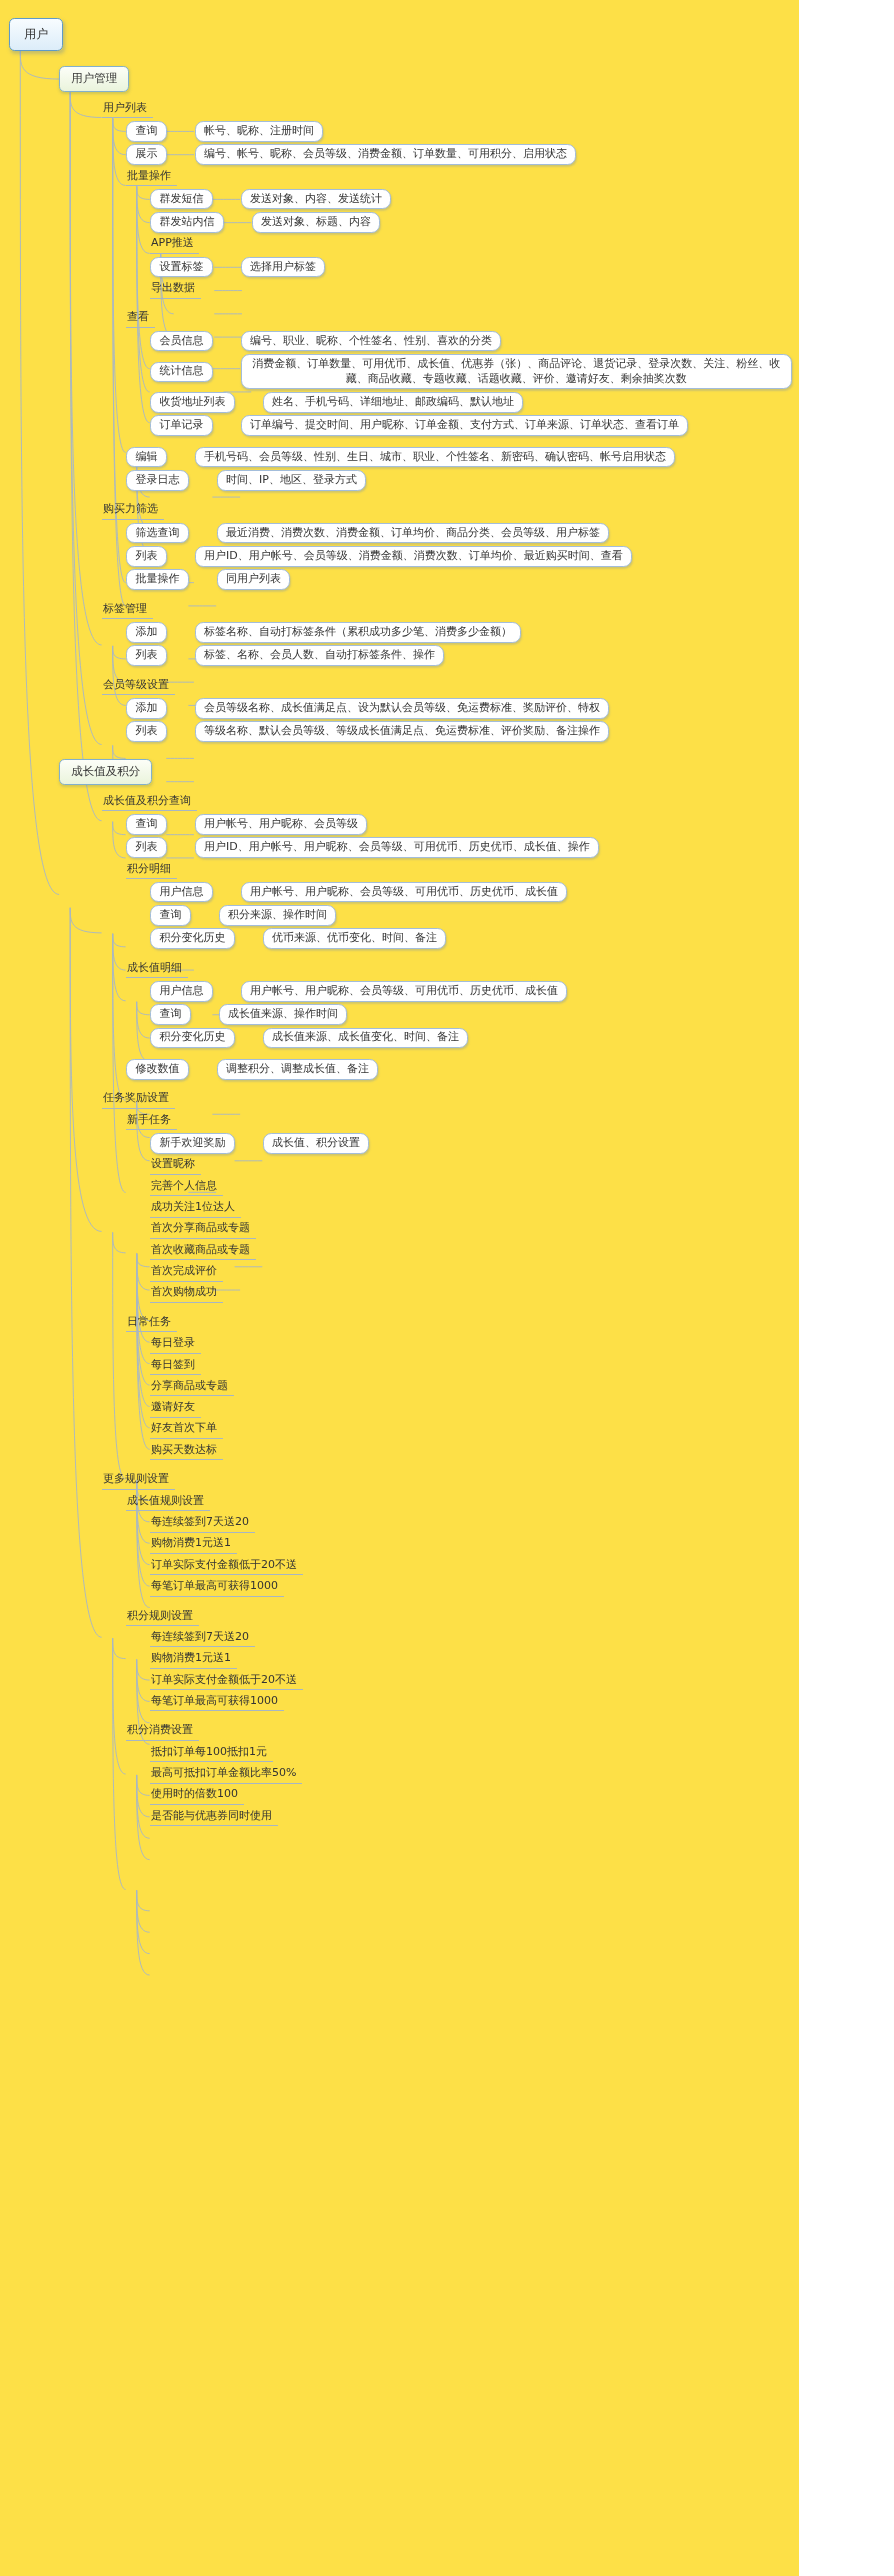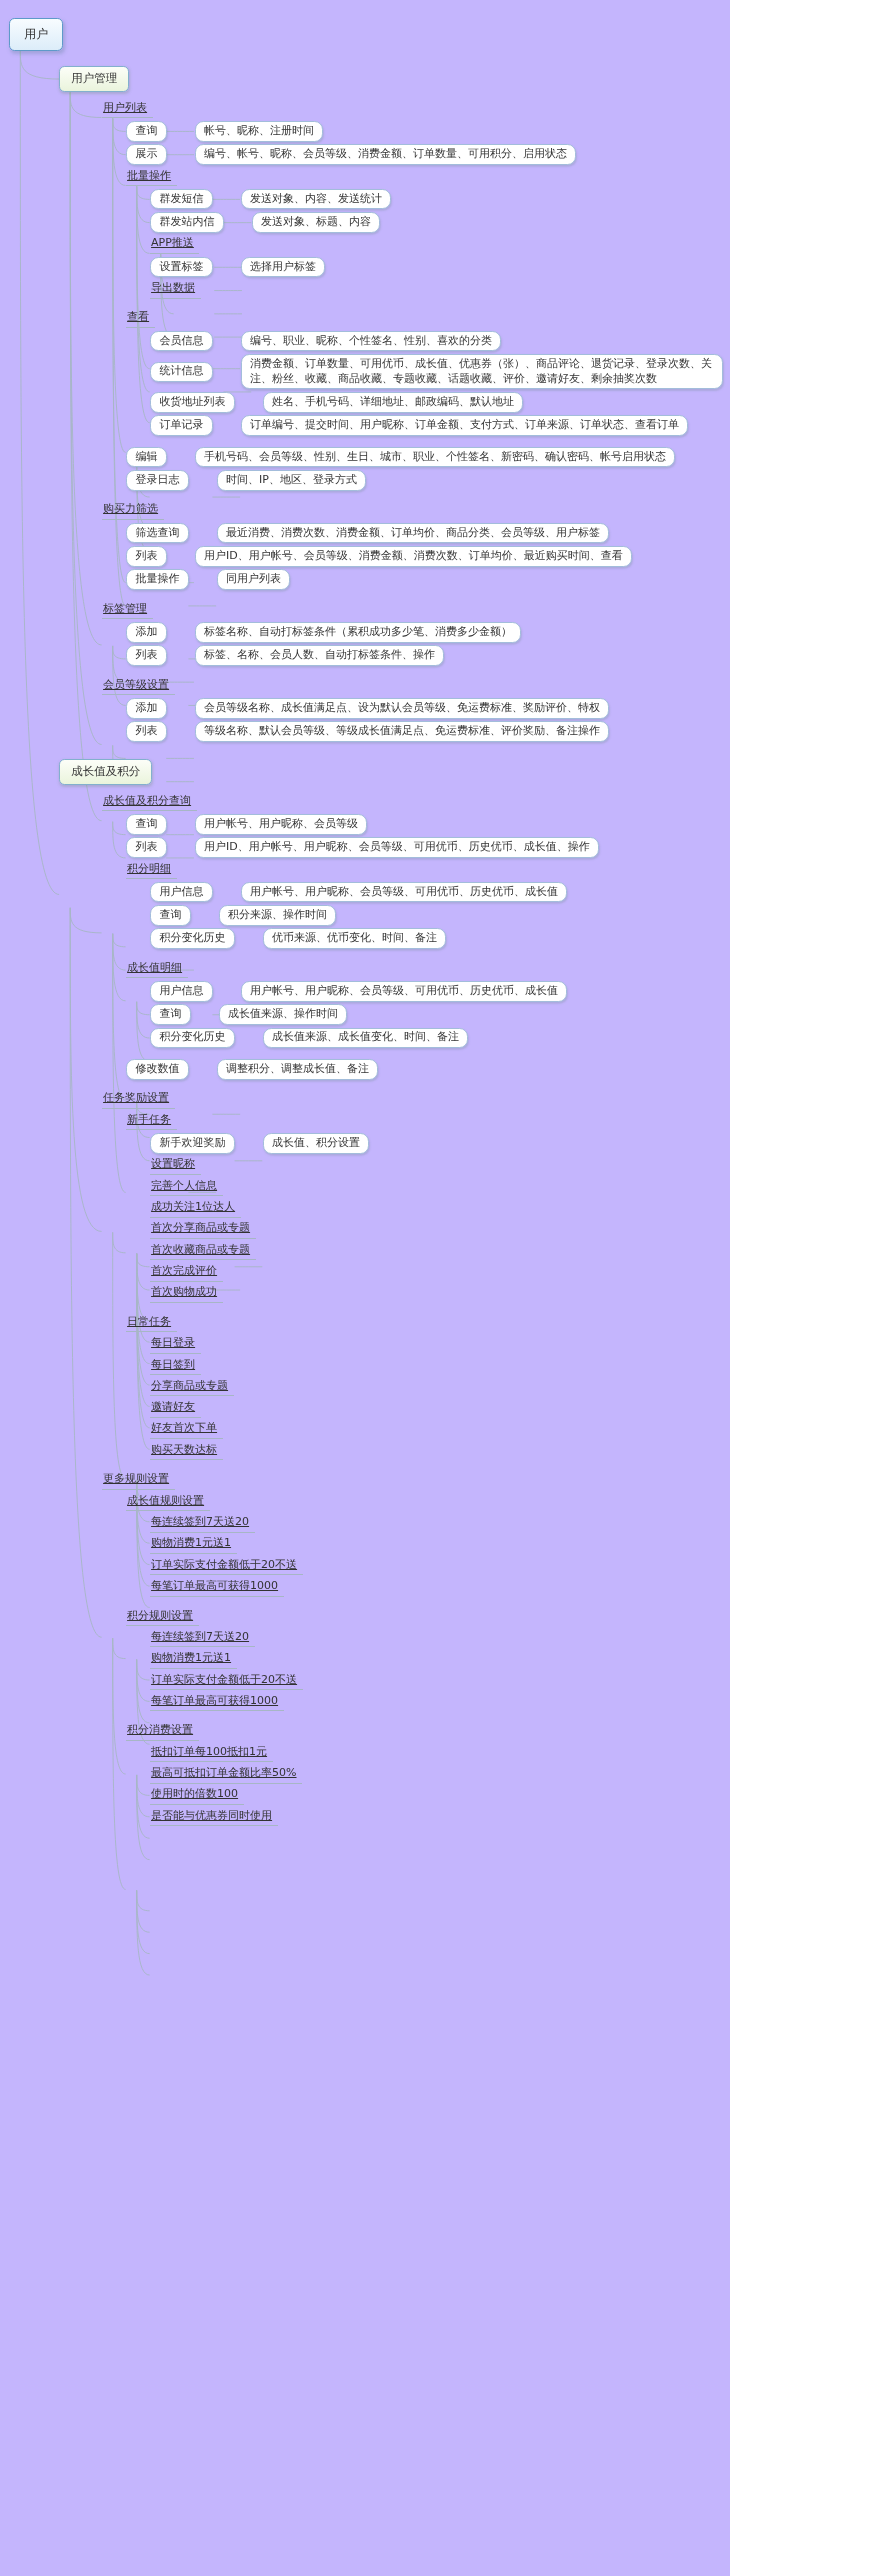--- a/index.html
+++ b/index.html
@@ -1,32 +1,32 @@
 <!DOCTYPE html>
 <html style="--branch-line: #a7b6c5; --box-border: #a3bddb; --box-fill: #ffffff; --root-border: #5e9ac9; --main-border: #82b0cd; --text: #333333;font-size:15px"><head>
 <meta charset="utf-8">
 <style>
   html,body{margin:0;padding:0;background:#ffffff;}
   body{font-family:"DejaVu Sans","Liberation Sans",sans-serif;color:var(--text,#333);}
-  .canvas{position:relative;width:730px;min-height:2576px;padding:15px 7.4px 37px 9.2px;box-sizing:border-box;background:#c4b5fd;overflow:hidden;}
+  .canvas{position:relative;width:799px;min-height:2576px;padding:15px 7.4px 37px 9.2px;box-sizing:border-box;background:#fde047;overflow:hidden;}
   #edges{position:absolute;left:0;top:0;pointer-events:none;}
   #edgepath{stroke:var(--branch-line,#a7b6c5);stroke-width:1;fill:none;}
   #tree{position:relative;}
   .row{display:flex;align-items:center;margin:2.8px 0;}
   .lbl{font-size:11px;line-height:1.35;color:var(--text,#333);}
   .lbl-box{background:var(--box-fill,#fff);border:0.9px solid var(--box-border,#a3bddb);border-radius:8.3px;padding:1.8px 8.3px;box-shadow:0.9px 1.8px 1.8px rgba(130,150,170,.35);white-space:nowrap;}
   .inline-leaf{margin-left:28px;}
   .inline-leaf.lbl-box{white-space:normal;max-width:647px;}
-  .lbl-line{border-bottom:0.9px solid var(--branch-line,#a7b6c5);padding:0.9px 5.5px 1.8px 0.9px;white-space:nowrap;text-decoration:underline;}
+  .lbl-line{border-bottom:0.9px solid var(--branch-line,#a7b6c5);padding:0.9px 5.5px 1.8px 0.9px;white-space:nowrap;}
   .lbl-root{font-size:12px;padding:7.4px 14px;border-radius:5.5px;border:1.4px solid var(--root-border,#5e9ac9);background:linear-gradient(180deg,#f8fcff,#dcedf9);box-shadow:1.8px 2.8px 3.7px rgba(100,130,160,.35);white-space:nowrap;}
   .lbl-main{font-size:11.5px;padding:4.6px 11px;border-radius:5.5px;border:1.2px solid var(--main-border,#82b0cd);background:linear-gradient(180deg,#fcfef8,#eaf4dc);box-shadow:0.9px 1.8px 2.8px rgba(110,140,120,.3);white-space:nowrap;}
   .children{margin:1.8px 0 11px 24px;}
   .depth-0 > .children{margin-left:50px;margin-top:15px;}
   .depth-1 > .children{margin-left:43px;margin-top:7.4px;}
-  .depth-1{margin-bottom:17px;}
+  .depth-1{margin-bottom:17px;text-align:center;}
 </style>
 </head>
 <body>
 
 <div class="canvas" id="canvas">
   <svg id="edges" width="894" height="2576" viewBox="0 0 968 2788">
     <path id="edgepath" d="M 180 141.703125 C 195 141.703125, 195 141.703125, 210 141.703125 M 122 127.609375 C 122 135.3609375, 122 141.703125, 136 141.703125 M 180 166.890625 C 195 166.890625, 195 166.890625, 210 166.890625 M 122 127.609375 C 122 149.2140625, 122 166.890625, 136 166.890625 M 230 215.265625 C 245 215.265625, 245 215.265625, 260 215.265625 M 148 201.171875 C 148 208.9234375, 148 215.265625, 162 215.265625 M 242 240.453125 C 257 240.453125, 257 240.453125, 272 240.453125 M 148 201.171875 C 148 222.7765625, 148 240.453125, 162 240.453125 M 232 288.828125 C 247 288.828125, 247 288.828125, 262 288.828125 M 174 274.734375 C 174 282.4859375, 174 288.828125, 188 288.828125 M 232 314.015625 C 247 314.015625, 247 314.015625, 262 314.015625 M 174 274.734375 C 174 296.3390625, 174 314.015625, 188 314.015625 M 232 339.203125 C 247 339.203125, 247 339.203125, 262 339.203125 M 174 274.734375 C 174 310.1921875, 174 339.203125, 188 339.203125 M 232 364.390625 C 247 364.390625, 247 364.390625, 262 364.390625 M 174 274.734375 C 174 324.0453125, 174 364.390625, 188 364.390625 M 148 201.171875 C 148 241.08125, 148 273.734375, 162 273.734375 M 230 398.578125 C 245 398.578125, 245 398.578125, 260 398.578125 M 148 201.171875 C 148 309.7453125, 148 398.578125, 162 398.578125 M 242 423.765625 C 257 423.765625, 257 423.765625, 272 423.765625 M 148 201.171875 C 148 323.5984375, 148 423.765625, 162 423.765625 M 148 201.171875 C 148 341.90312500000005, 148 457.046875, 162 457.046875 M 122 127.609375 C 122 167.51875, 122 200.171875, 136 200.171875 M 230 504.328125 C 245 504.328125, 245 504.328125, 260 504.328125 M 148 490.234375 C 148 497.9859375, 148 504.328125, 162 504.328125 M 230 537.609375 C 245 537.609375, 245 537.609375, 260 537.609375 M 148 490.234375 C 148 516.290625, 148 537.609375, 162 537.609375 M 254 570.890625 C 269 570.890625, 269 570.890625, 284 570.890625 M 148 490.234375 C 148 534.5953125, 148 570.890625, 162 570.890625 M 230 596.078125 C 245 596.078125, 245 596.078125, 260 596.078125 M 148 490.234375 C 148 548.4484375, 148 596.078125, 162 596.078125 M 122 127.609375 C 122 326.503125, 122 489.234375, 136 489.234375 M 180 630.265625 C 195 630.265625, 195 630.265625, 210 630.265625 M 122 127.609375 C 122 404.0703125, 122 630.265625, 136 630.265625 M 204 655.453125 C 219 655.453125, 219 655.453125, 234 655.453125 M 122 127.609375 C 122 417.92343750000003, 122 655.453125, 136 655.453125 M 76 99.421875 C 76 114.375, 76 126.609375, 110 126.609375 M 204 712.828125 C 219 712.828125, 219 712.828125, 234 712.828125 M 122 698.734375 C 122 706.4859375, 122 712.828125, 136 712.828125 M 180 738.015625 C 195 738.015625, 195 738.015625, 210 738.015625 M 122 698.734375 C 122 720.3390625, 122 738.015625, 136 738.015625 M 204 763.203125 C 219 763.203125, 219 763.203125, 234 763.203125 M 122 698.734375 C 122 734.1921875, 122 763.203125, 136 763.203125 M 76 99.421875 C 76 428.49375000000003, 76 697.734375, 110 697.734375 M 180 820.578125 C 195 820.578125, 195 820.578125, 210 820.578125 M 122 806.484375 C 122 814.2359375, 122 820.578125, 136 820.578125 M 180 845.765625 C 195 845.765625, 195 845.765625, 210 845.765625 M 122 806.484375 C 122 828.0890625, 122 845.765625, 136 845.765625 M 76 99.421875 C 76 487.75625, 76 805.484375, 110 805.484375 M 180 903.140625 C 195 903.140625, 195 903.140625, 210 903.140625 M 122 889.046875 C 122 896.7984375, 122 903.140625, 136 903.140625 M 180 928.328125 C 195 928.328125, 195 928.328125, 210 928.328125 M 122 889.046875 C 122 910.6515625, 122 928.328125, 136 928.328125 M 76 99.421875 C 76 533.1656250000001, 76 888.046875, 110 888.046875 M 22 54.546875 C 22 71.2875, 22 84.984375, 64 84.984375 M 180 1024.578125 C 195 1024.578125, 195 1024.578125, 210 1024.578125 M 122 1010.484375 C 122 1018.2359375, 122 1024.578125, 136 1024.578125 M 180 1049.765625 C 195 1049.765625, 195 1049.765625, 210 1049.765625 M 122 1010.484375 C 122 1032.0890625, 122 1049.765625, 136 1049.765625 M 230 1098.140625 C 245 1098.140625, 245 1098.140625, 260 1098.140625 M 148 1084.046875 C 148 1091.7984375, 148 1098.140625, 162 1098.140625 M 206 1123.328125 C 221 1123.328125, 221 1123.328125, 236 1123.328125 M 148 1084.046875 C 148 1105.6515625, 148 1123.328125, 162 1123.328125 M 254 1148.515625 C 269 1148.515625, 269 1148.515625, 284 1148.515625 M 148 1084.046875 C 148 1119.5046875, 148 1148.515625, 162 1148.515625 M 122 1010.484375 C 122 1050.39375, 122 1083.046875, 136 1083.046875 M 230 1205.890625 C 245 1205.890625, 245 1205.890625, 260 1205.890625 M 148 1191.796875 C 148 1199.5484375, 148 1205.890625, 162 1205.890625 M 206 1231.078125 C 221 1231.078125, 221 1231.078125, 236 1231.078125 M 148 1191.796875 C 148 1213.4015625, 148 1231.078125, 162 1231.078125 M 254 1256.265625 C 269 1256.265625, 269 1256.265625, 284 1256.265625 M 148 1191.796875 C 148 1227.2546875, 148 1256.265625, 162 1256.265625 M 122 1010.484375 C 122 1109.65625, 122 1190.796875, 136 1190.796875 M 204 1290.453125 C 219 1290.453125, 219 1290.453125, 234 1290.453125 M 122 1010.484375 C 122 1164.4671875, 122 1290.453125, 136 1290.453125 M 76 982.296875 C 76 997.25, 76 1009.484375, 110 1009.484375 M 254 1371.015625 C 269 1371.015625, 269 1371.015625, 284 1371.015625 M 148 1356.921875 C 148 1364.6734375, 148 1371.015625, 162 1371.015625 M 230 1396.203125 C 245 1396.203125, 245 1396.203125, 260 1396.203125 M 148 1356.921875 C 148 1378.5265625, 148 1396.203125, 162 1396.203125 M 148 1356.921875 C 148 1396.83125, 148 1429.484375, 162 1429.484375 M 148 1356.921875 C 148 1409.584375, 148 1452.671875, 162 1452.671875 M 148 1356.921875 C 148 1422.3375, 148 1475.859375, 162 1475.859375 M 148 1356.921875 C 148 1435.090625, 148 1499.046875, 162 1499.046875 M 148 1356.921875 C 148 1447.84375, 148 1522.234375, 162 1522.234375 M 148 1356.921875 C 148 1460.596875, 148 1545.421875, 162 1545.421875 M 148 1356.921875 C 148 1473.35, 148 1568.609375, 162 1568.609375 M 122 1333.734375 C 122 1345.9375, 122 1355.921875, 136 1355.921875 M 148 1601.796875 C 148 1614, 148 1623.984375, 162 1623.984375 M 148 1601.796875 C 148 1626.753125, 148 1647.171875, 162 1647.171875 M 148 1601.796875 C 148 1639.50625, 148 1670.359375, 162 1670.359375 M 148 1601.796875 C 148 1652.259375, 148 1693.546875, 162 1693.546875 M 148 1601.796875 C 148 1665.0125, 148 1716.734375, 162 1716.734375 M 148 1601.796875 C 148 1677.765625, 148 1739.921875, 162 1739.921875 M 122 1333.734375 C 122 1480.61875, 122 1600.796875, 136 1600.796875 M 76 982.296875 C 76 1175.0375, 76 1332.734375, 110 1332.734375 M 148 1796.296875 C 148 1808.5, 148 1818.484375, 162 1818.484375 M 148 1796.296875 C 148 1821.253125, 148 1841.671875, 162 1841.671875 M 148 1796.296875 C 148 1834.00625, 148 1864.859375, 162 1864.859375 M 148 1796.296875 C 148 1846.759375, 148 1888.046875, 162 1888.046875 M 122 1773.109375 C 122 1785.3125, 122 1795.296875, 136 1795.296875 M 148 1921.234375 C 148 1933.4375, 148 1943.421875, 162 1943.421875 M 148 1921.234375 C 148 1946.190625, 148 1966.609375, 162 1966.609375 M 148 1921.234375 C 148 1958.94375, 148 1989.796875, 162 1989.796875 M 148 1921.234375 C 148 1971.696875, 148 2012.984375, 162 2012.984375 M 122 1773.109375 C 122 1854.028125, 122 1920.234375, 136 1920.234375 M 148 2046.171875 C 148 2058.375, 148 2068.359375, 162 2068.359375 M 148 2046.171875 C 148 2071.128125, 148 2091.546875, 162 2091.546875 M 148 2046.171875 C 148 2083.88125, 148 2114.734375, 162 2114.734375 M 148 2046.171875 C 148 2096.634375, 148 2137.921875, 162 2137.921875 M 122 1773.109375 C 122 1922.74375, 122 2045.171875, 136 2045.171875 M 76 982.296875 C 76 1416.69375, 76 1772.109375, 110 1772.109375 M 22 54.546875 C 22 556.8687500000001, 22 967.859375, 64 967.859375 "></path>
   </svg>
   <div id="tree">
       <div class="node depth-0">

